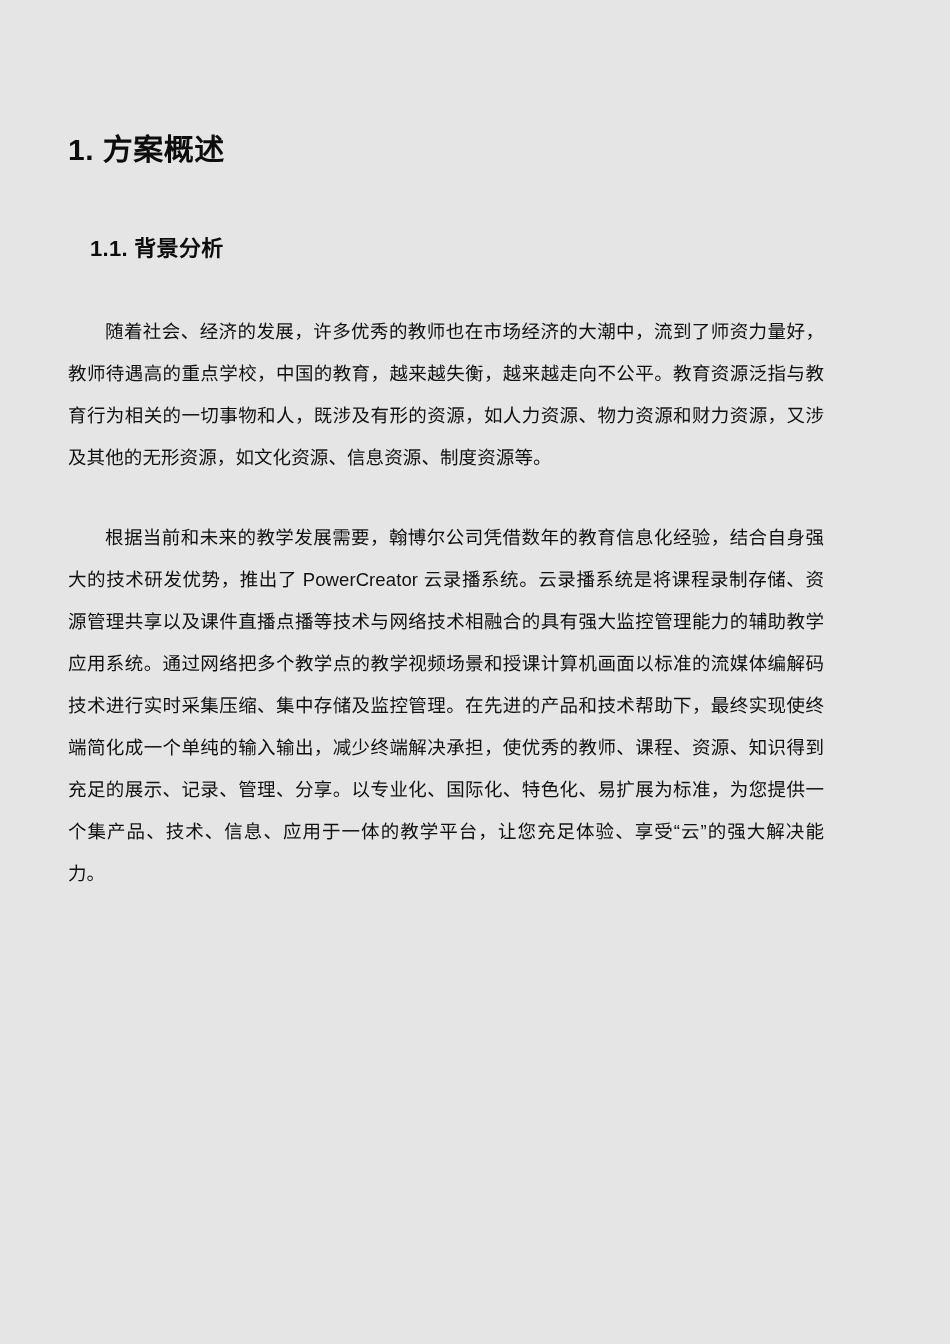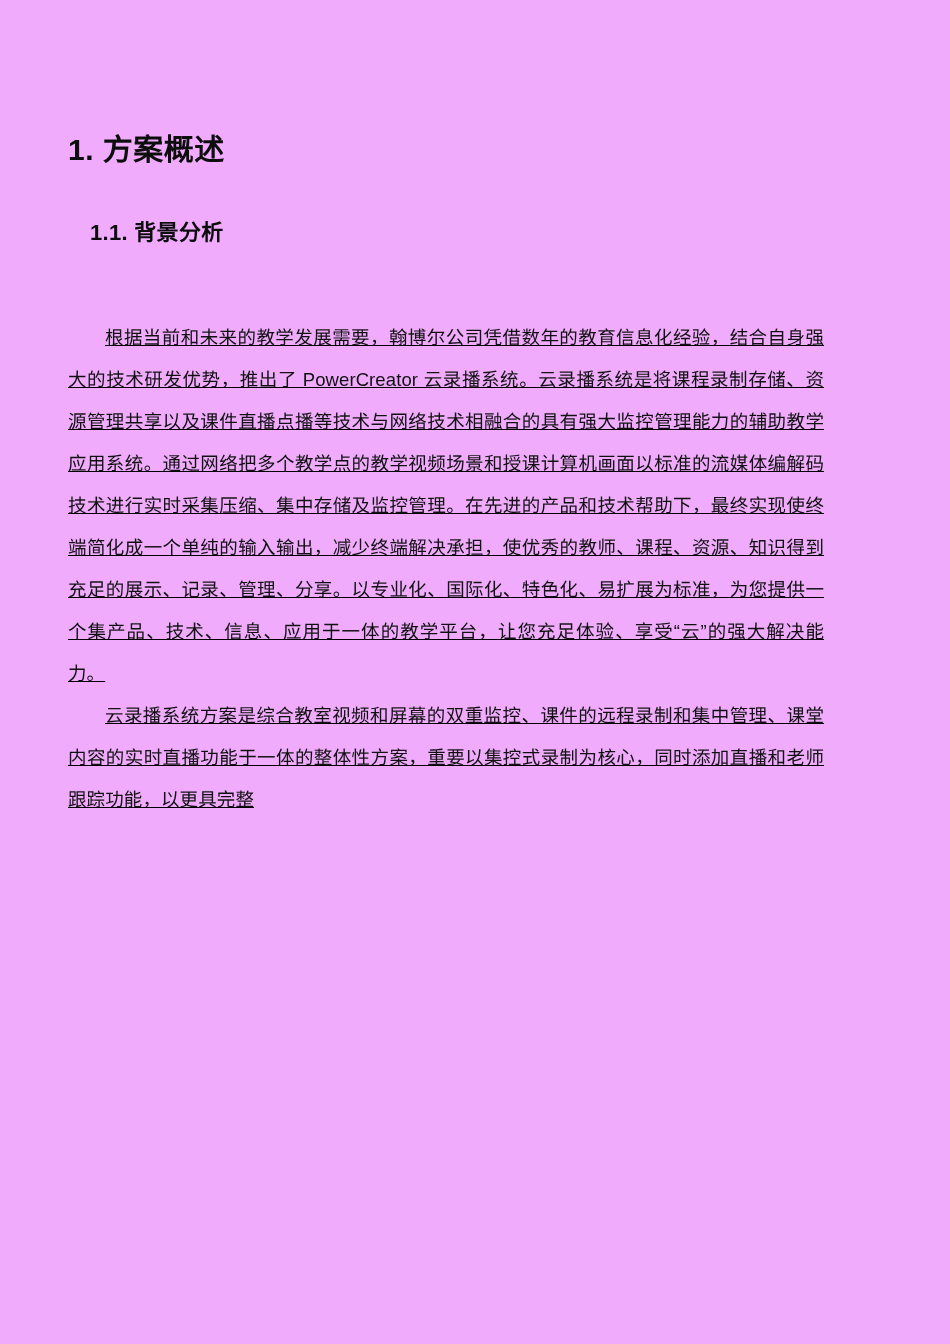--- a/index.html
+++ b/index.html
@@ -6,21 +6,21 @@
   html, body {
     margin: 0;
     padding: 0;
     background: #ffffff;
   }
 
   .page {
     position: relative;
     width: 950px;
     height: 1344px;
-    background: #f0abfc;
+    background: #e5e5e5;
     box-sizing: border-box;
     overflow: hidden;
     font-family: "Liberation Sans", "DejaVu Sans", sans-serif;
     color: #000000;
     -webkit-font-smoothing: antialiased;
   }
 
   .content {
     position: absolute;
     left: 68px;
@@ -40,21 +40,21 @@
   }
   .h1-wrap {
     padding-top: 133px;
   }
 
   .h2 {
     font-size: 22px;
     font-weight: bold;
     line-height: 26px;
     letter-spacing: 0.3px;
-    margin: 0;
+    margin: 16px;
     padding: 0;
     margin-left: 22px;
     color: #0d0d0d;
   }
   .h2-first {
     padding-top: 53px;
   }
   .h2-second {
     padding-top: 57px;
   }
@@ -73,40 +73,39 @@
   }
   .para.indent {
     text-indent: 37px;
   }
 
   .block-first-para {
     padding-top: 33px;
   }
   .block-sec2-para {
     padding-top: 38px;
-    text-decoration: underline;
   }
 </style>
 </head>
 <body>
 
 <div class="page">
   <div class="content">
 
     <div class="h1-wrap">
       <h1 class="h1">1. 方案概述</h1>
     </div>
 
     <div class="h2-first">
       <h2 class="h2">1.1. 背景分析</h2>
     </div>
 
     <div class="block-first-para">
+      <p class="para indent">随着社会、经济的发展，许多优秀的教师也在市场经济的大潮中，流到了师资力量好，教师待遇高的重点学校，中国的教育，越来越失衡，越来越走向不公平。教育资源泛指与教育行为相关的一切事物和人，既涉及有形的资源，如人力资源、物力资源和财力资源，又涉及其他的无形资源，如文化资源、信息资源、制度资源等。</p>
     </div>
 
 
     <div class="block-sec2-para">
       <p class="para indent">根据当前和未来的教学发展需要，翰博尔公司凭借数年的教育信息化经验，结合自身强大的技术研发优势，推出了 PowerCreator 云录播系统。云录播系统是将课程录制存储、资源管理共享以及课件直播点播等技术与网络技术相融合的具有强大监控管理能力的辅助教学应用系统。通过网络把多个教学点的教学视频场景和授课计算机画面以标准的流媒体编解码技术进行实时采集压缩、集中存储及监控管理。在先进的产品和技术帮助下，最终实现使终端简化成一个单纯的输入输出，减少终端解决承担，使优秀的教师、课程、资源、知识得到充足的展示、记录、管理、分享。以专业化、国际化、特色化、易扩展为标准，为您提供一个集产品、技术、信息、应用于一体的教学平台，让您充足体验、享受“云”的强大解决能力。</p>
-      <p class="para indent clip-bottom-host">云录播系统方案是综合教室视频和屏幕的双重监控、课件的远程录制和集中管理、课堂内容的实时直播功能于一体的整体性方案，重要以集控式录制为核心，同时添加直播和老师跟踪功能，以更具完整</p>
     </div>
 
   </div>
 </div>
 
 </body></html>

